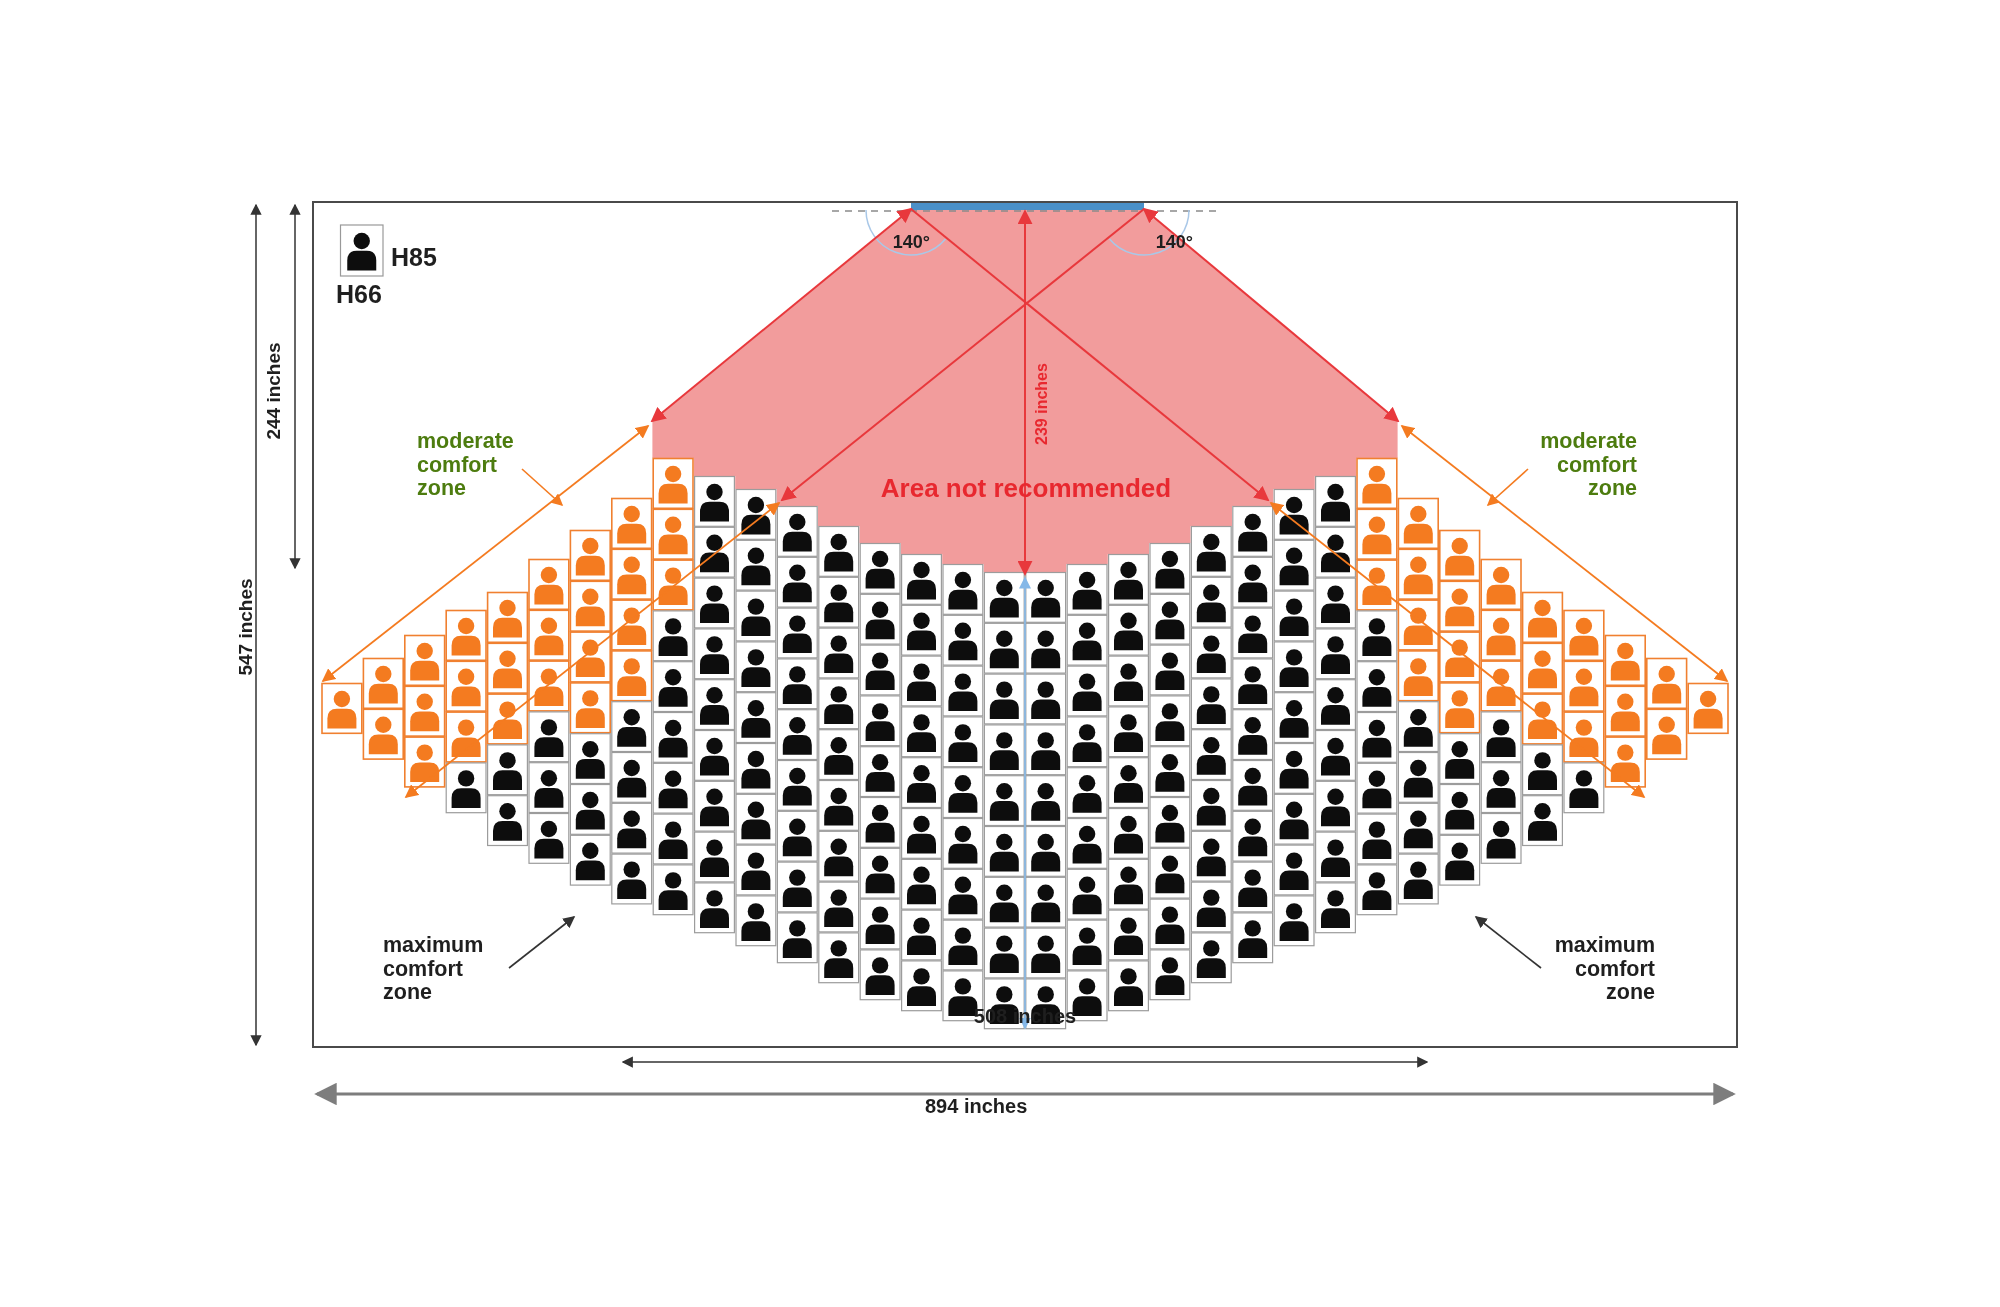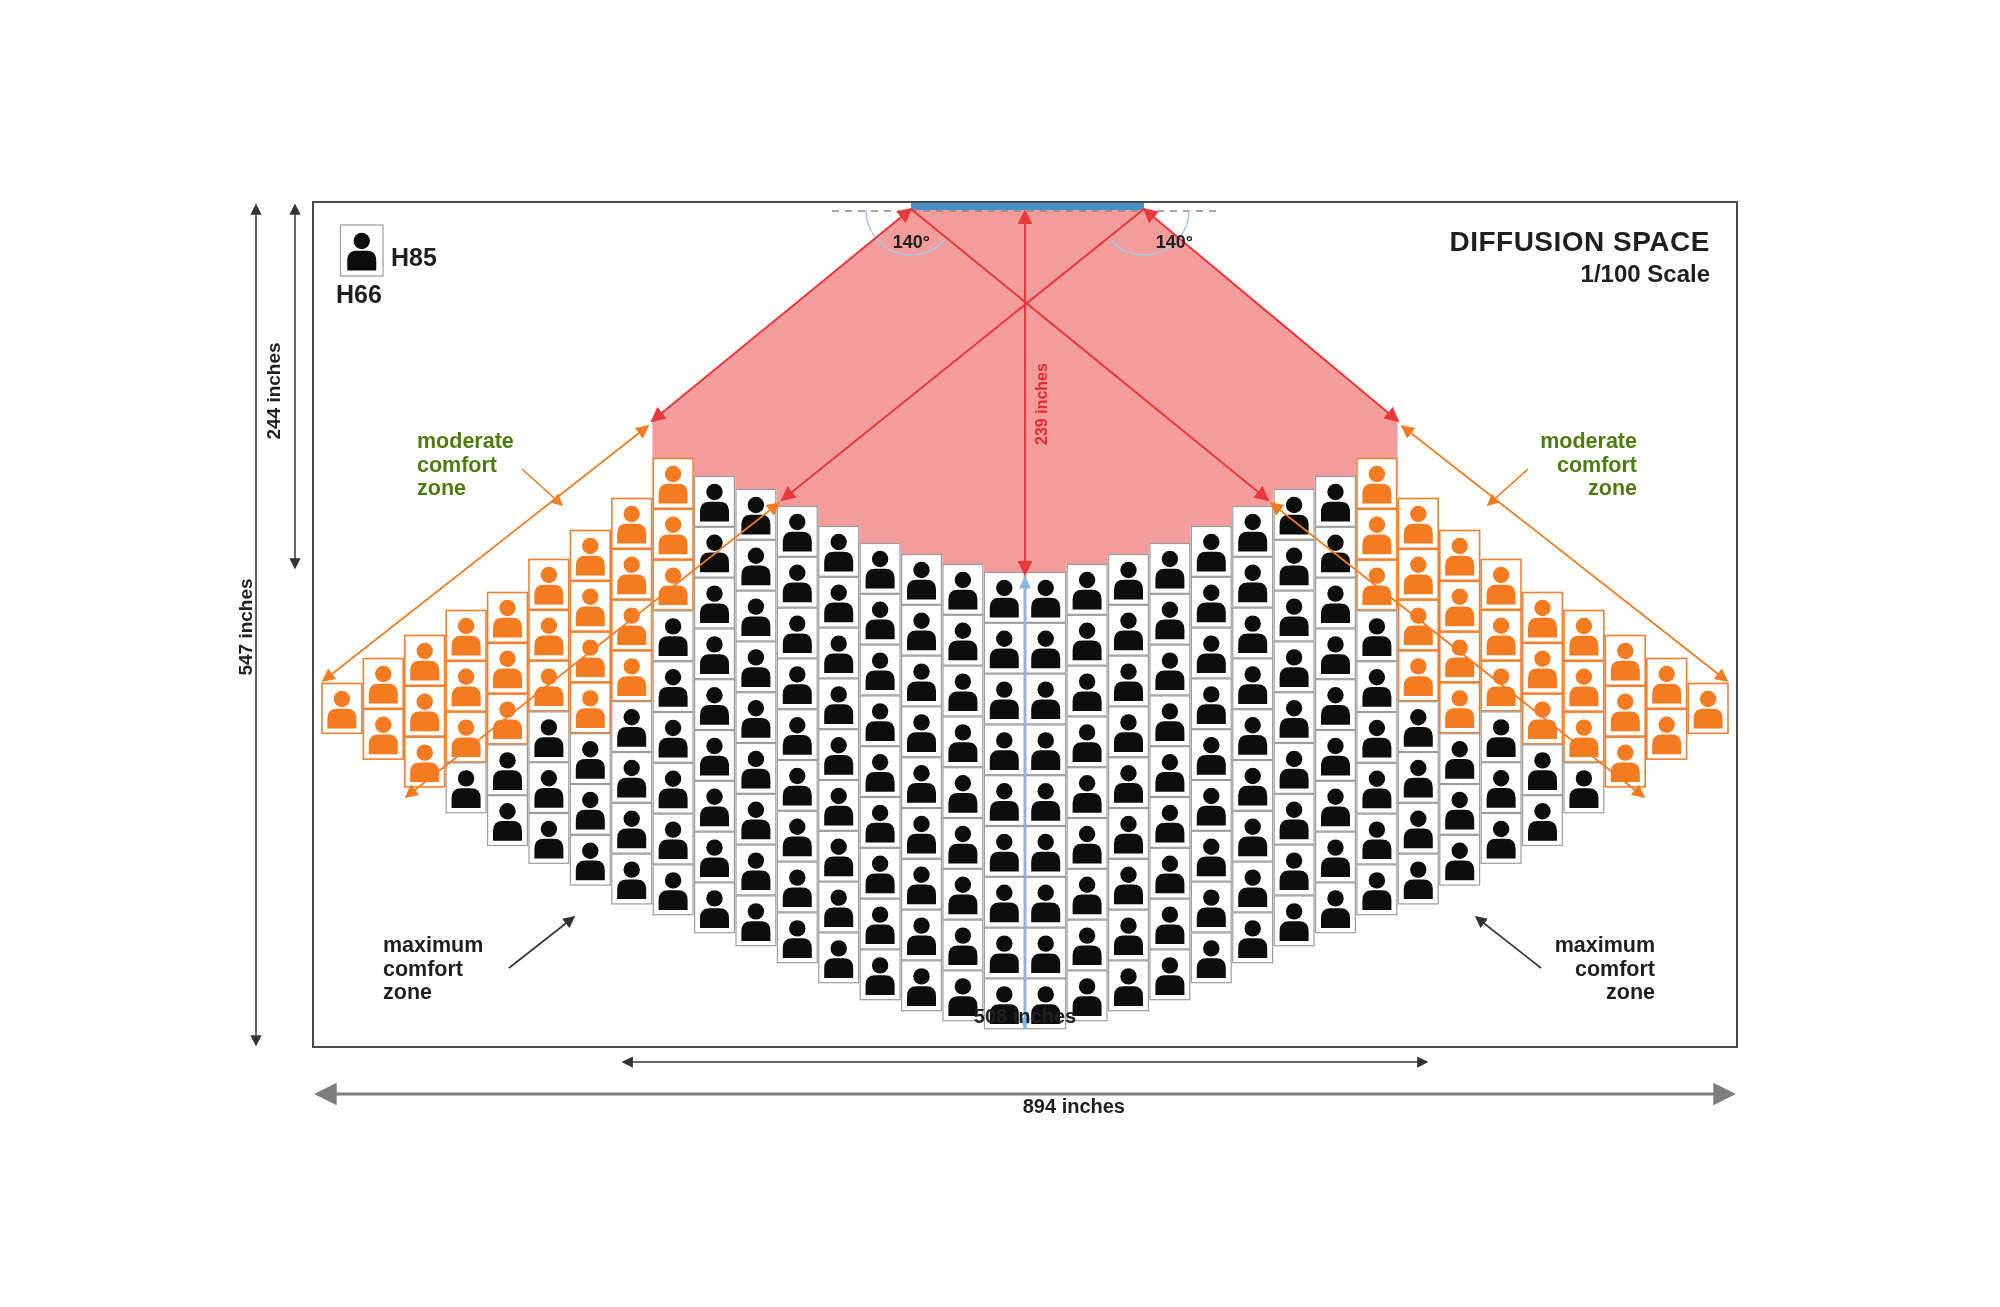--- a/index.html
+++ b/index.html
@@ -21,21 +21,21 @@
   .dim547{left:185px;top:617px;width:120px;font-size:19px;}
   .area-label{left:826px;top:473px;width:400px;text-align:center;font-size:26px;color:#e8282f;}
   .zone{font-size:21.5px;line-height:23.5px;}
   .zone span{display:block;}
   .mod{color:#4d7c0f;}
   .mod-left{left:417px;top:430px;text-align:left;}
   .mod-right{left:1527px;top:430px;width:110px;text-align:right;}
   .max-left{left:383px;top:934px;text-align:left;}
   .max-right{left:1535px;top:934px;width:120px;text-align:right;}
   .dim508{left:925px;top:1005px;width:200px;text-align:center;font-size:20px;}
-  .dim894{left:925px;top:1095px;width:200px;text-align:right;font-size:20px;}
+  .dim894{left:925px;top:1095px;width:200px;text-align:left;font-size:20px;}
 </style>
 </head>
 <body>
 
 <div class="stage">
 
   <div id="svg-host">
       <svg viewBox="0 0 2000 1307" width="2000" height="1307">
         <defs>
           <marker id="ar-red" viewBox="0 0 8 8" refX="7" refY="4" markerWidth="7.5" markerHeight="7.5" orient="auto-start-reverse">
@@ -1251,32 +1251,29 @@
         <line x1="509" y1="968" x2="574" y2="917" stroke="#333333" stroke-width="1.6" marker-end="url(#ar-dim)"></line>
         <line x1="1541" y1="968" x2="1476" y2="917" stroke="#333333" stroke-width="1.6" marker-end="url(#ar-dim)"></line>
         <line x1="1025" y1="578" x2="1025" y2="1028" stroke="#85b8e8" stroke-width="1.6" marker-end="url(#ar-blue)" marker-start="url(#ar-blue)"></line>
         <line x1="256" y1="205" x2="256" y2="1045" stroke="#333333" stroke-width="1.5" marker-end="url(#ar-dim)" marker-start="url(#ar-dim)"></line>
         <line x1="295" y1="205" x2="295" y2="568" stroke="#333333" stroke-width="1.5" marker-end="url(#ar-dim)" marker-start="url(#ar-dim)"></line>
         <line x1="623" y1="1062" x2="1427" y2="1062" stroke="#333333" stroke-width="1.5" marker-end="url(#ar-dim)" marker-start="url(#ar-dim)"></line>
         <line x1="317" y1="1094" x2="1733" y2="1094" stroke="#7d7d7d" stroke-width="3" marker-end="url(#ar-gray)" marker-start="url(#ar-gray)"></line>
       </svg>
     </div>
 
-  <div class="lbl title">
-    <div class="t1">DIFFUSION SPACE</div>
-    <div class="t2">1/100 Scale</div>
-  </div>
 
   <div class="lbl legend-h85">H85</div>
   <div class="lbl legend-h66">H66</div>
 
   <div class="lbl angle angle-left">140°</div>
   <div class="lbl angle angle-right">140°</div>
 
   <div class="lbl rot depth239">239 inches</div>
+  <div class="lbl area-label">Area not recommended</div>
 
   <div class="lbl zone mod mod-left">
     <span>moderate</span>
     <span>comfort</span>
     <span>zone</span>
   </div>
   <div class="lbl zone mod mod-right">
     <span>moderate</span>
     <span>comfort</span>
     <span>zone</span>

